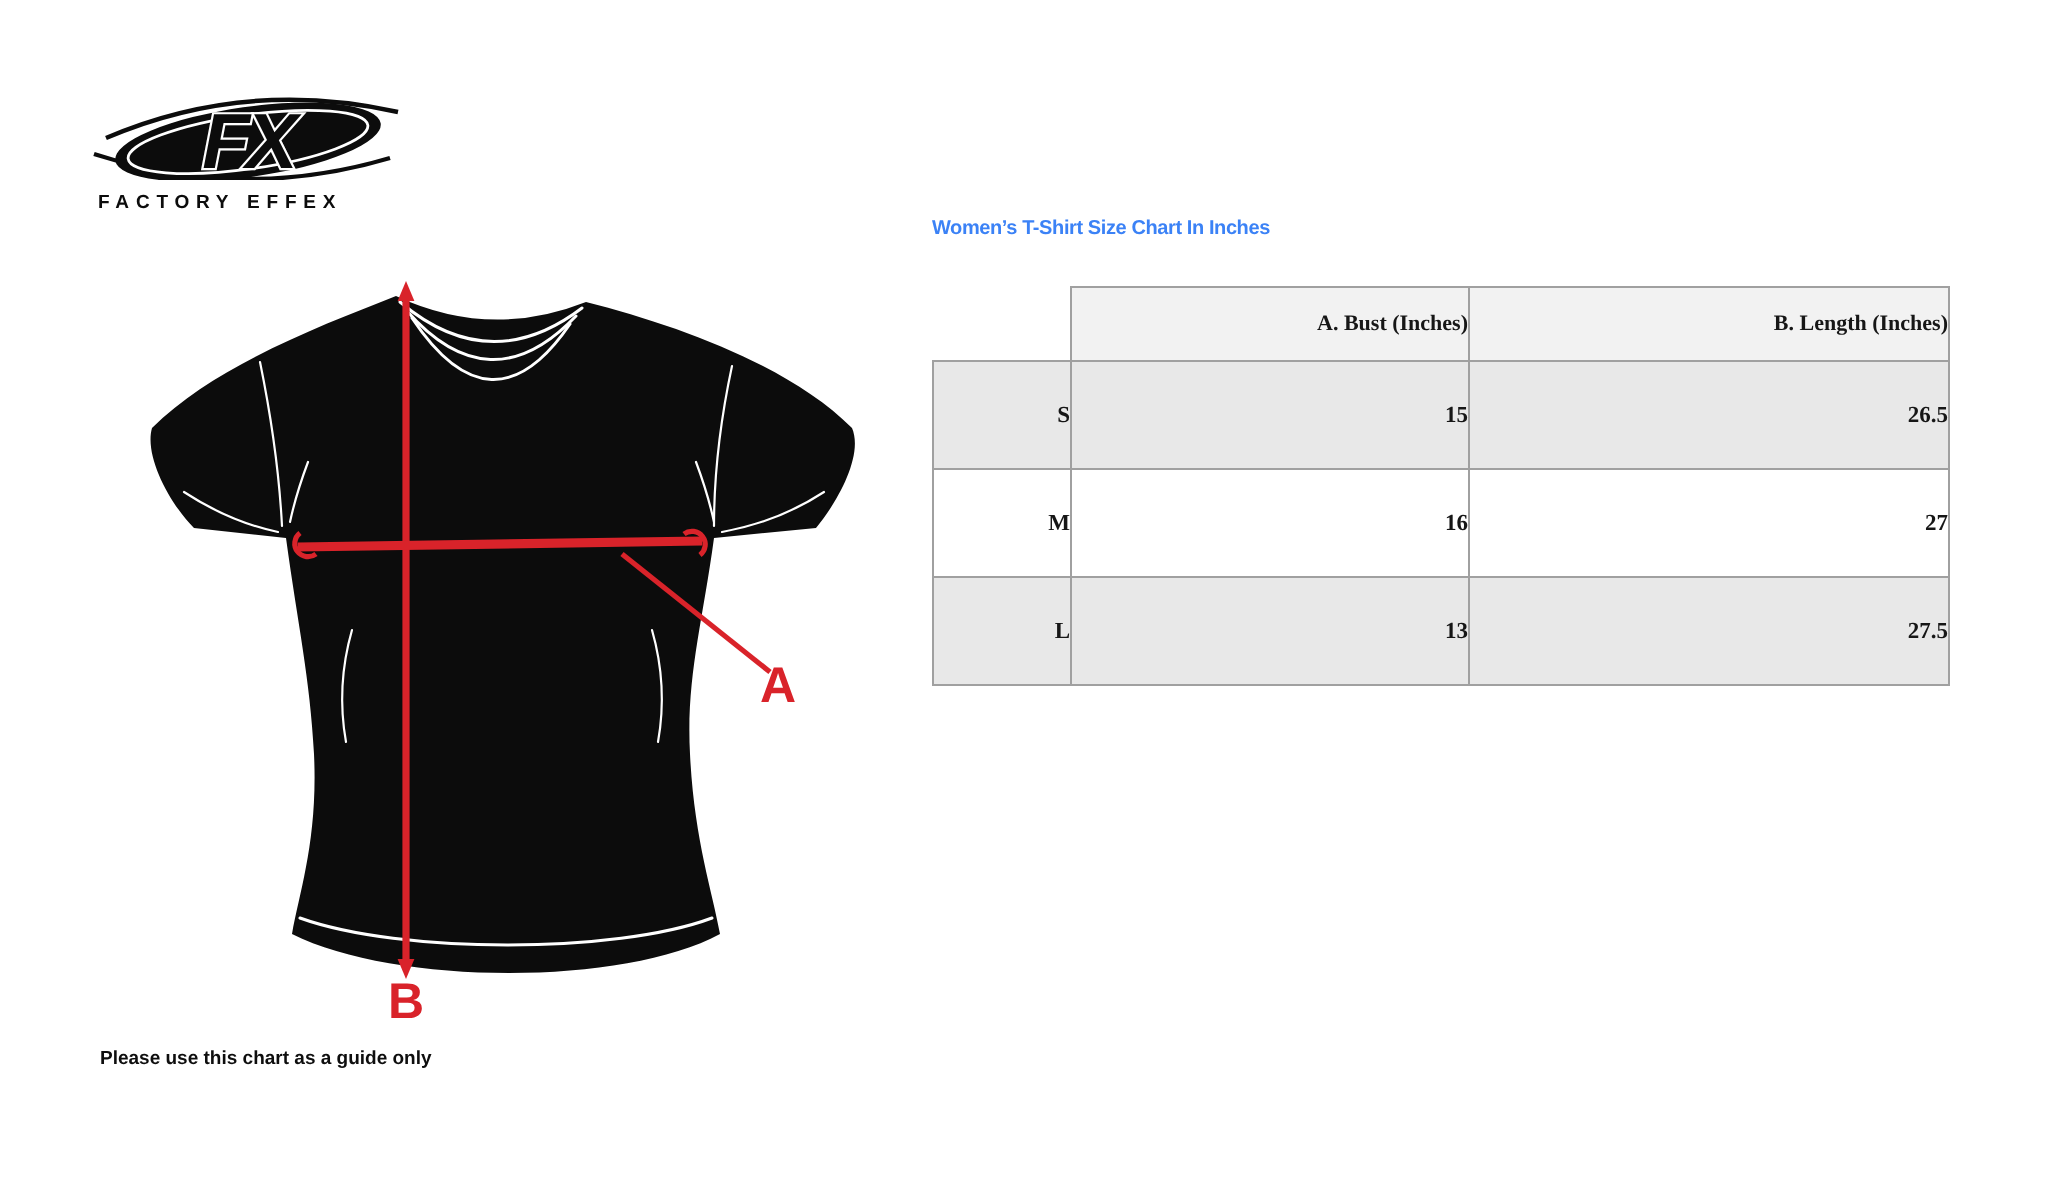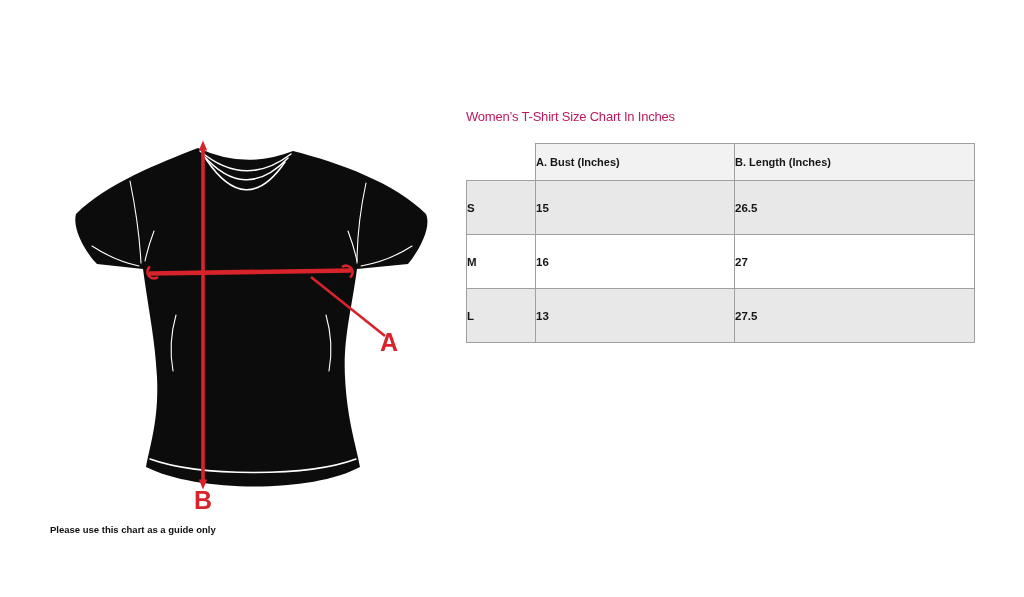--- a/index.html
+++ b/index.html
@@ -23,21 +23,21 @@
   .logo{position:absolute;left:45px;top:33px;width:170px;}
   .logo-sub{
     margin-top:1px;margin-left:4px;
     font-size:9.5px;font-weight:700;letter-spacing:3.4px;
     color:#0c0c0c;white-space:nowrap;
   }
 
   
   .title{
     position:absolute;left:466px;top:109px;
-    font-size:13px;font-weight:400;color:#be185d;
+    font-size:10px;font-weight:700;color:#3b82f6;
     letter-spacing:-0.2px;white-space:nowrap;
   }
 
   
   .shirt-svg{position:absolute;left:60px;top:125px;}
   .shirt-body{fill:#0c0c0c;}
   .wline{fill:none;stroke:#ffffff;stroke-width:1.5;stroke-linecap:round;}
   .wthin{fill:none;stroke:#ffffff;stroke-width:1.1;stroke-linecap:round;}
   .rstroke{fill:none;stroke:var(--accent-red,#d9232a);stroke-linecap:butt;}
   .rfill{fill:var(--accent-red,#d9232a);}
@@ -50,23 +50,23 @@
   
   .size-table{
     position:absolute;left:466px;top:143px;
     border-collapse:collapse;table-layout:fixed;
     width:471px;
   }
   .size-table thead tr{height:37px;}
   .size-table tbody tr{height:54px;}
   .size-table th,.size-table td{
     border:1px solid var(--table-border,#a0a0a0);
-    text-align:left;vertical-align:middle;
+    text-align:right;vertical-align:middle;
     color:var(--ink,#161616);
-    font-weight:700;font-size:11.5px;
+    font-weight:700;font-size:11.5px;font-family:Liberation Serif, serif;
   }
   .size-table thead th{
     background:var(--table-header-bg,#f2f2f2);
     font-size:11px;font-weight:700;
   }
   .size-table td.corner{border:none;background:transparent;}
   .size-table tbody tr:nth-child(odd){background:var(--table-row-alt-bg,#e8e8e8);}
   .size-table tbody tr:nth-child(even){background:#ffffff;}
   .col-size{width:69px;}
   .col-bust{width:199px;}
@@ -77,20 +77,30 @@
     position:absolute;left:50px;top:524px;
     font-size:9.5px;font-weight:700;color:#0e0e0e;
     line-height:12.5px;white-space:nowrap;
   }
 </style>
 </head>
 <body>
 
 <div class="canvas">
 
+  <div class="logo">
+    <svg width="160" height="57" viewBox="0 0 160 57">
+      <path d="M 8,36 Q 78,6 154,23" stroke="#0c0c0c" stroke-width="2.2" fill="none"></path>
+      <path d="M 2,44 Q 76,68 150,46" stroke="#0c0c0c" stroke-width="2.2" fill="none"></path>
+      <ellipse cx="79" cy="38" rx="67" ry="17.5" transform="rotate(-8 79 38)" fill="#0c0c0c"></ellipse>
+      <ellipse cx="79" cy="38" rx="60.5" ry="13.5" transform="rotate(-8 79 38)" fill="none" stroke="#ffffff" stroke-width="1.4"></ellipse>
+      <text x="79" y="51" text-anchor="middle" font-family="Liberation Sans, sans-serif" font-size="39" font-weight="700" font-style="italic" fill="#0c0c0c" stroke="#ffffff" stroke-width="2.2" paint-order="stroke" letter-spacing="-2">FX</text>
+    </svg>
+    <div class="logo-sub">FACTORY EFFEX</div>
+  </div>
 
   <svg class="shirt-svg" width="380" height="400" viewBox="0 0 380 400">
 
     <path class="shirt-body" d="
       M 138,23
       Q 185,45 233,26
       C 280,38 335,58 366,89
       C 372,103 358,127 348,139
       L 297,144
       C 291,188 283,214 285,252

